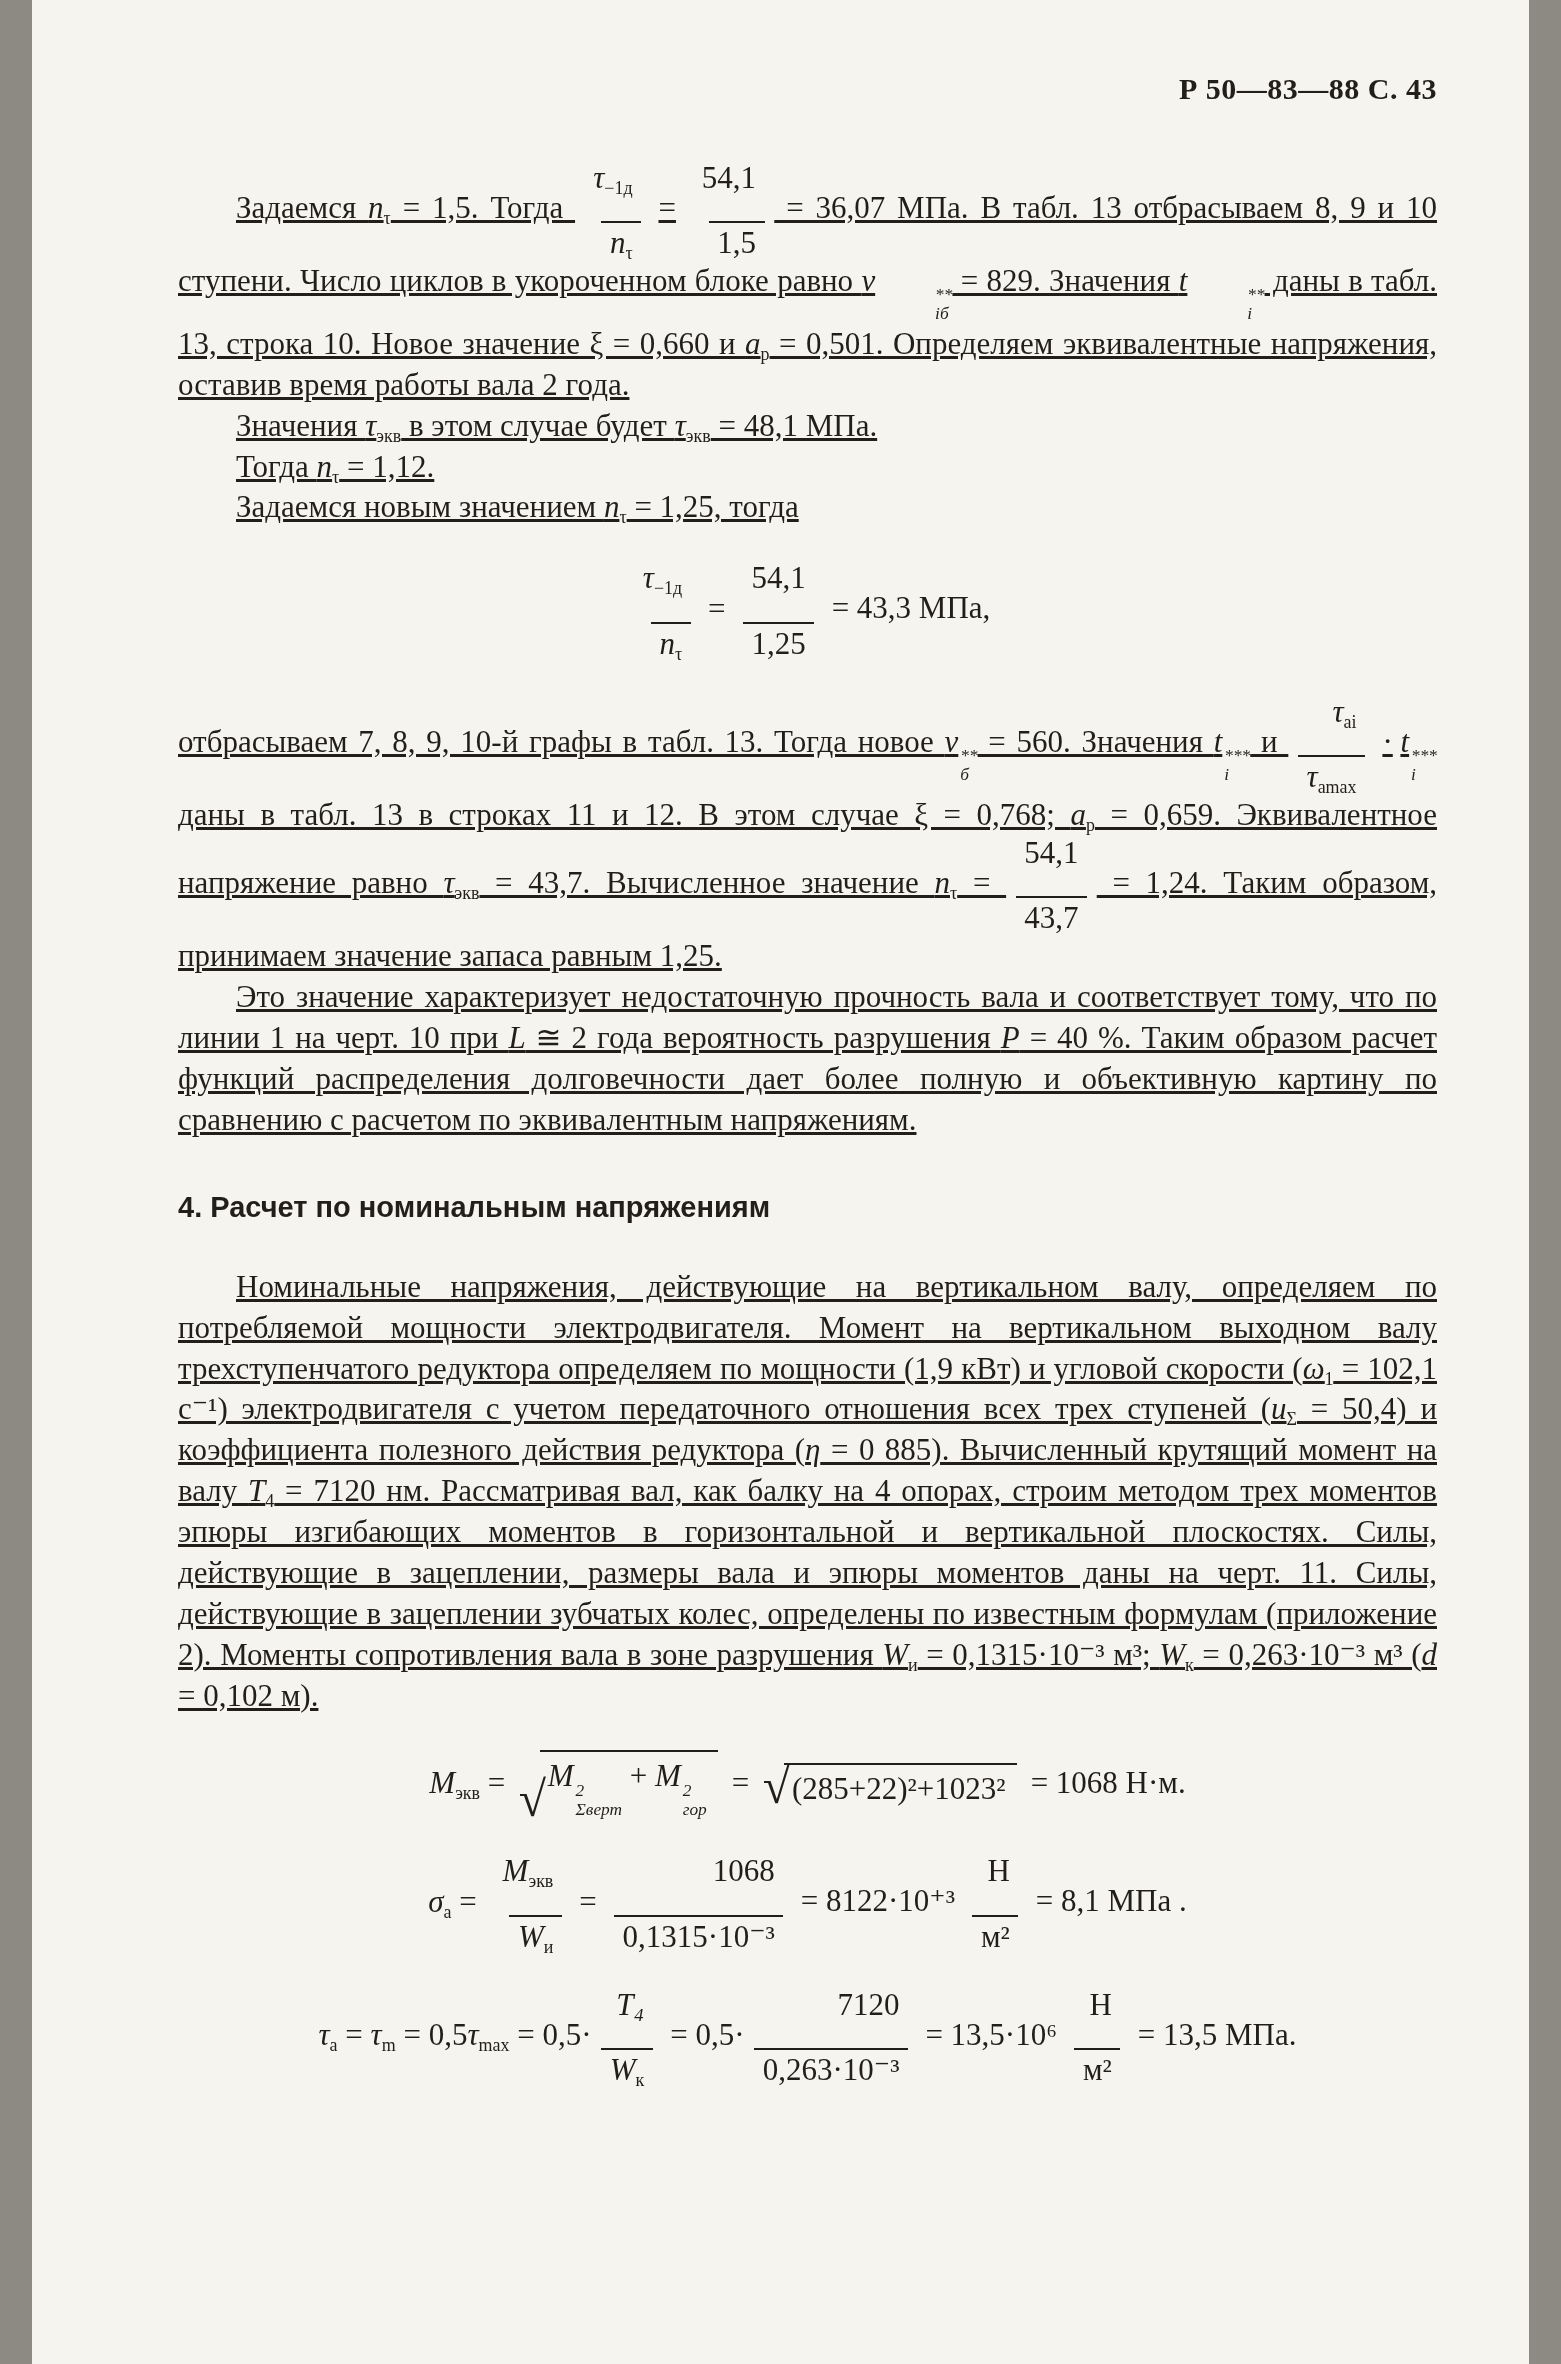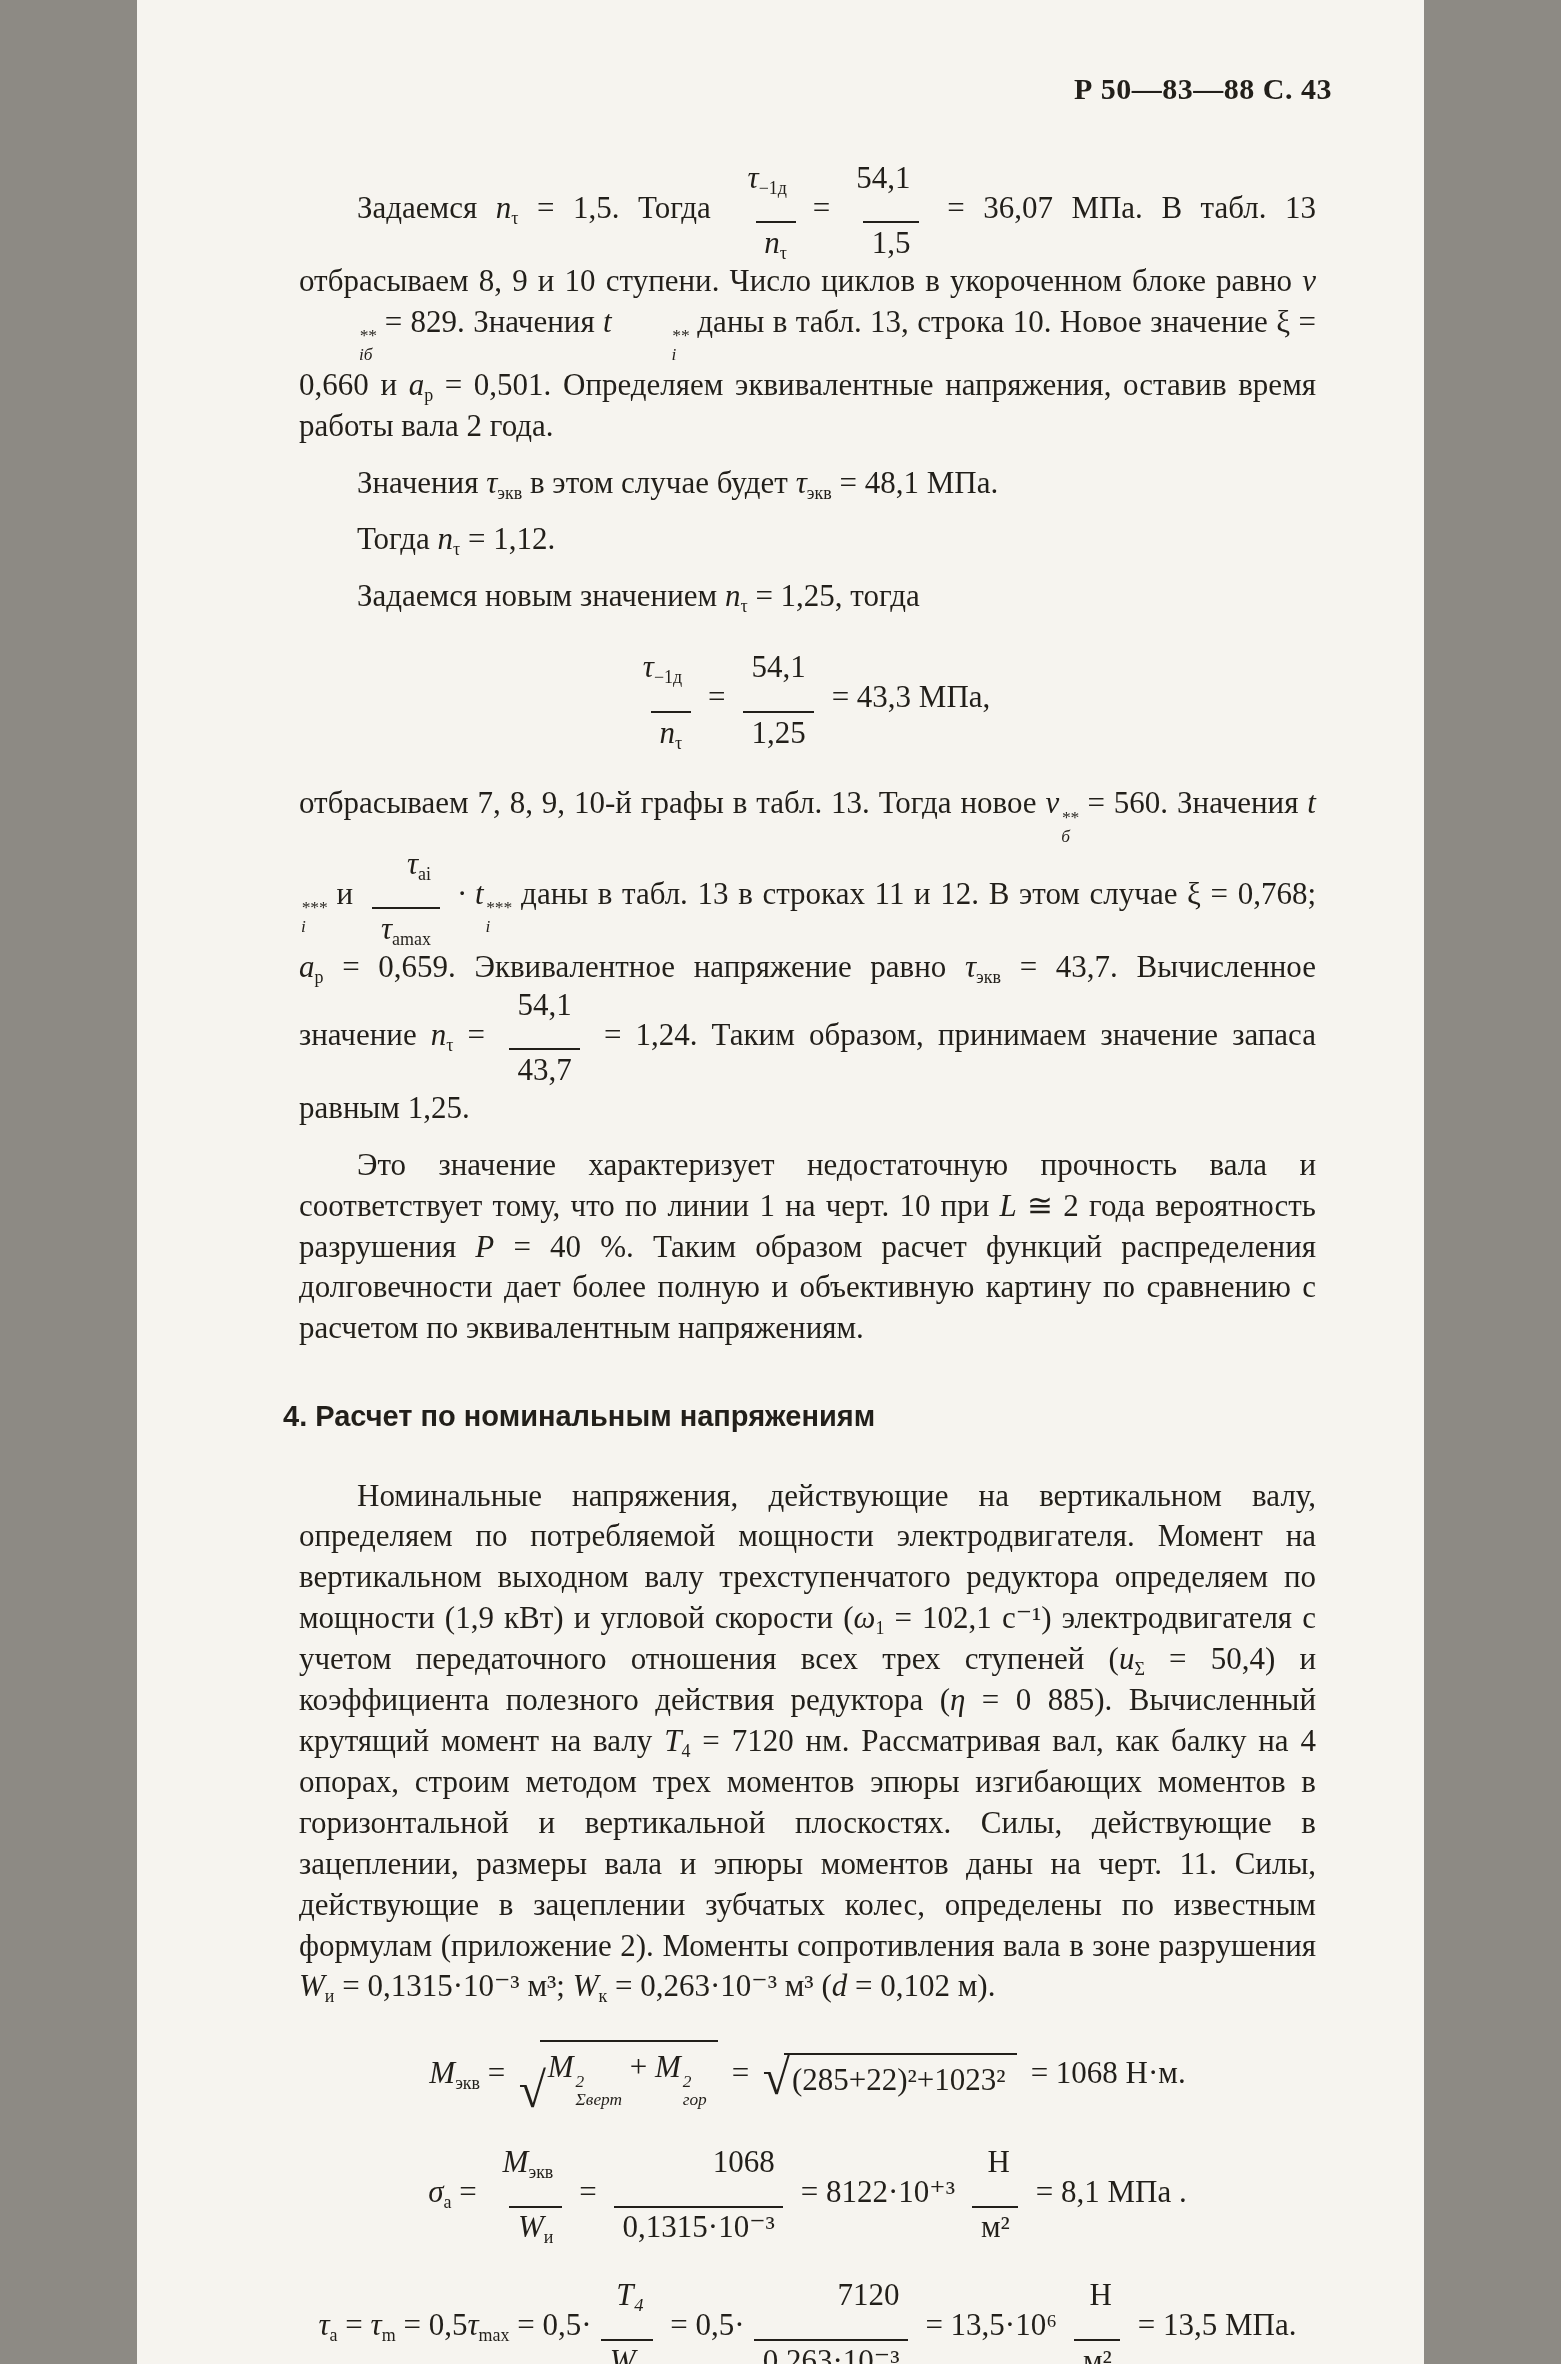--- a/index.html
+++ b/index.html
@@ -1,20 +1,20 @@
 <!DOCTYPE html>
 <html><head>
 <meta charset="utf-8">
 <style>
   html,body{margin:0;padding:0;background:#8d8a84;}
-  .page{width:1287px;height:2364px;margin:0 auto;background:#f6f4ef;color:#221f1a;
+  .page{width:1497px;height:2364px;margin:0 auto;background:#f6f4ef;color:#221f1a;
         font-family:"Liberation Serif","DejaVu Serif",serif;font-size:31px;line-height:1.32;
         padding:69px 92px 28px 146px;box-sizing:border-box;overflow:hidden;}
   .hdr{text-align:right;font-weight:bold;font-size:30px;margin-bottom:52px;letter-spacing:0.5px;}
-  .para{text-align:justify;text-indent:58px;margin:16px;}
+  .para{text-align:justify;text-indent:58px;margin:0;text-decoration:underline;}
   .noind{text-indent:0;}
   i{font-style:italic;}
   sub,sup{font-size:.58em;line-height:0;}
   sub{vertical-align:-.35em;}
   .ss{display:inline-flex;flex-direction:column;align-items:flex-start;font-size:.56em;
       line-height:1.08;vertical-align:-.55em;padding-left:1.9px;font-style:italic;}
   .frac{display:inline-flex;flex-direction:column;align-items:flex-end;vertical-align:middle;
         line-height:1.12;margin:0 9.6px;text-indent:0;gap:23px;}
   .frac .num{padding:0 8.6px 2.9px;}
   .frac .den{border-top:2.9px solid #221f1a;padding:2.9px 8.6px 0;}

